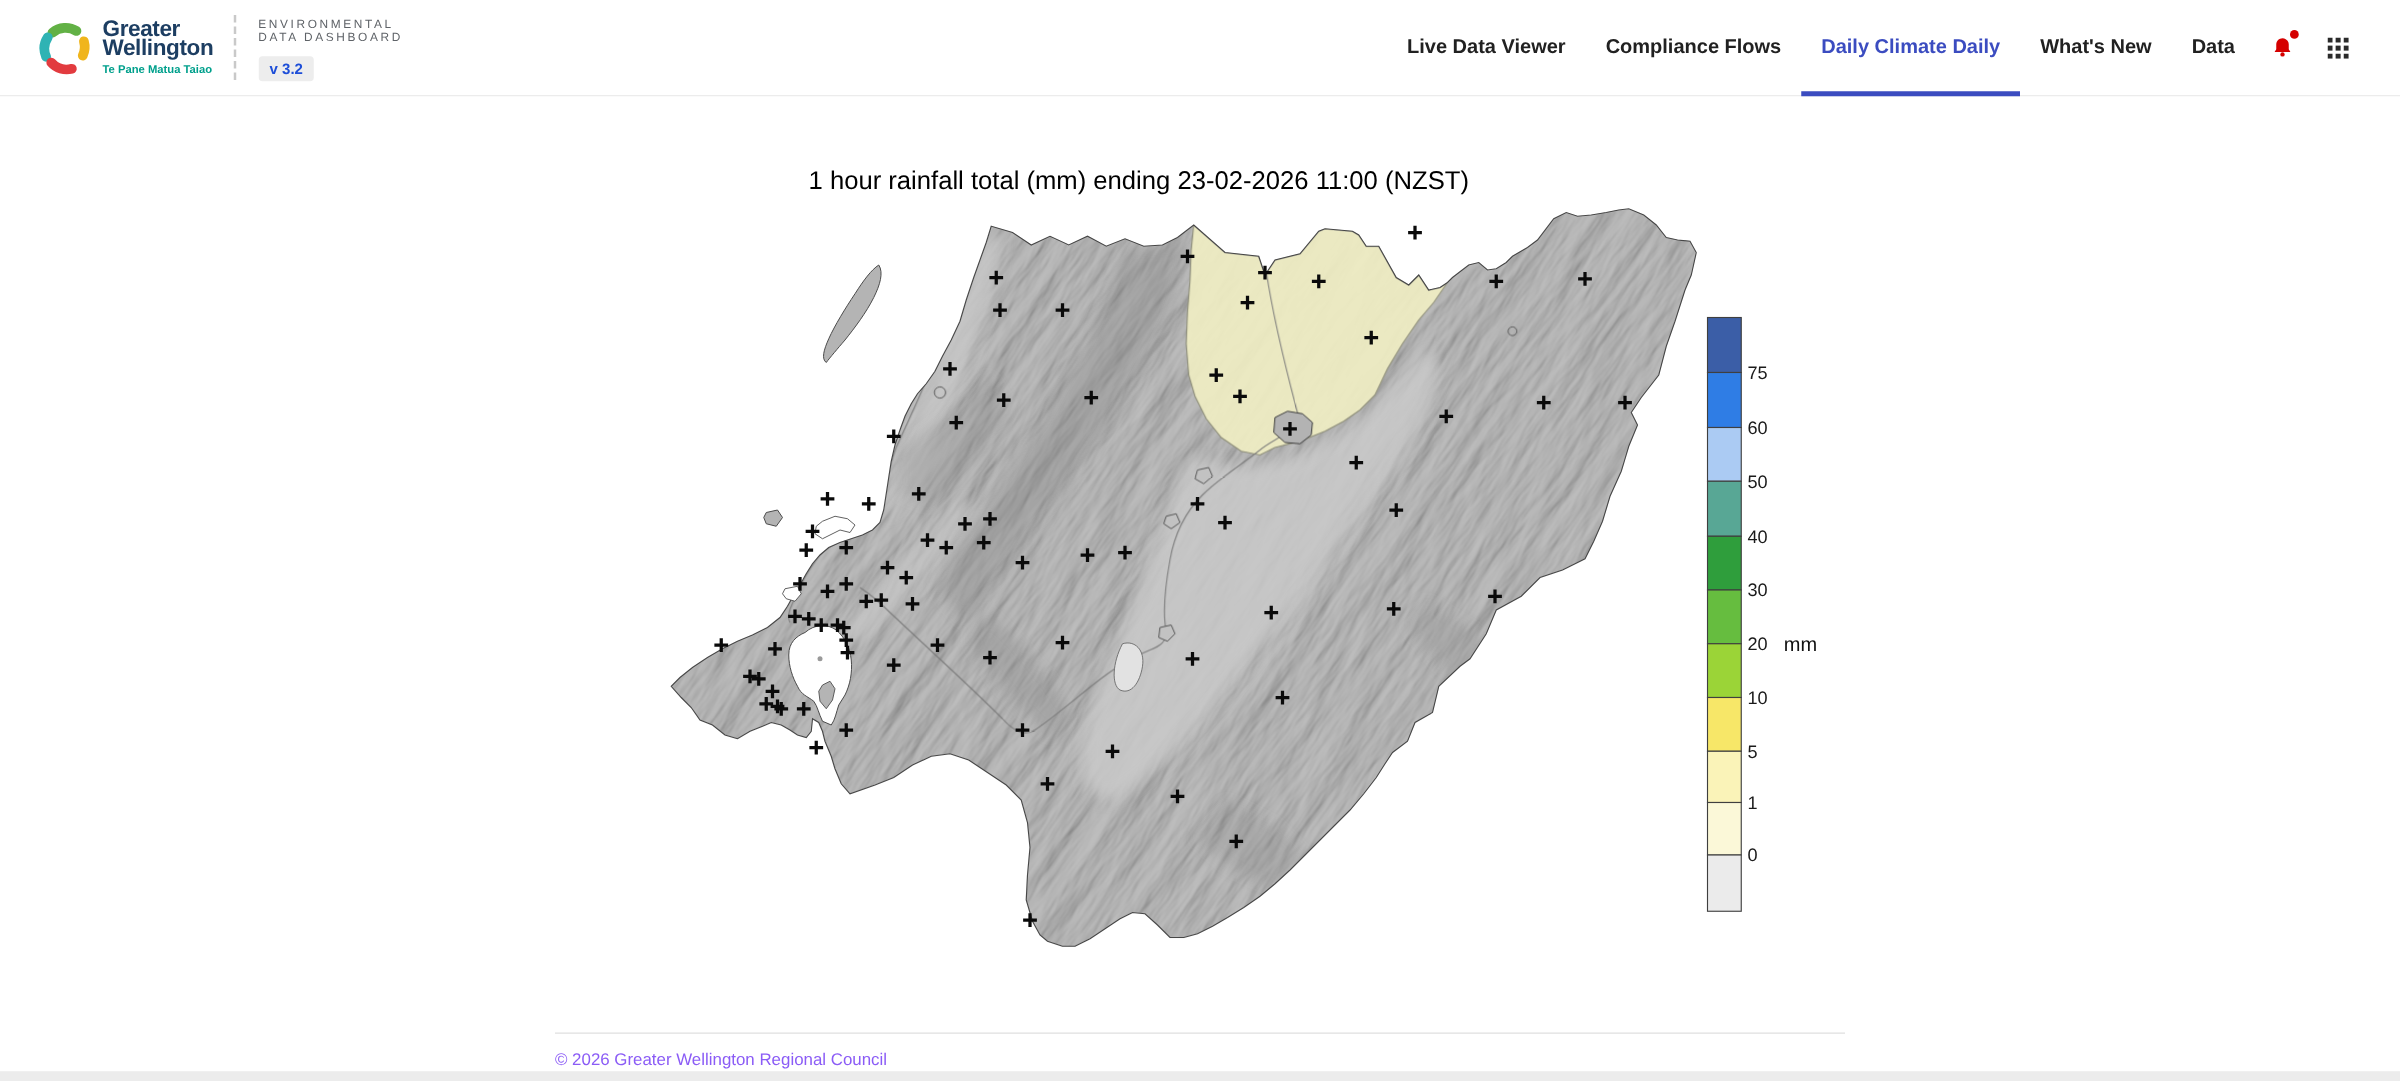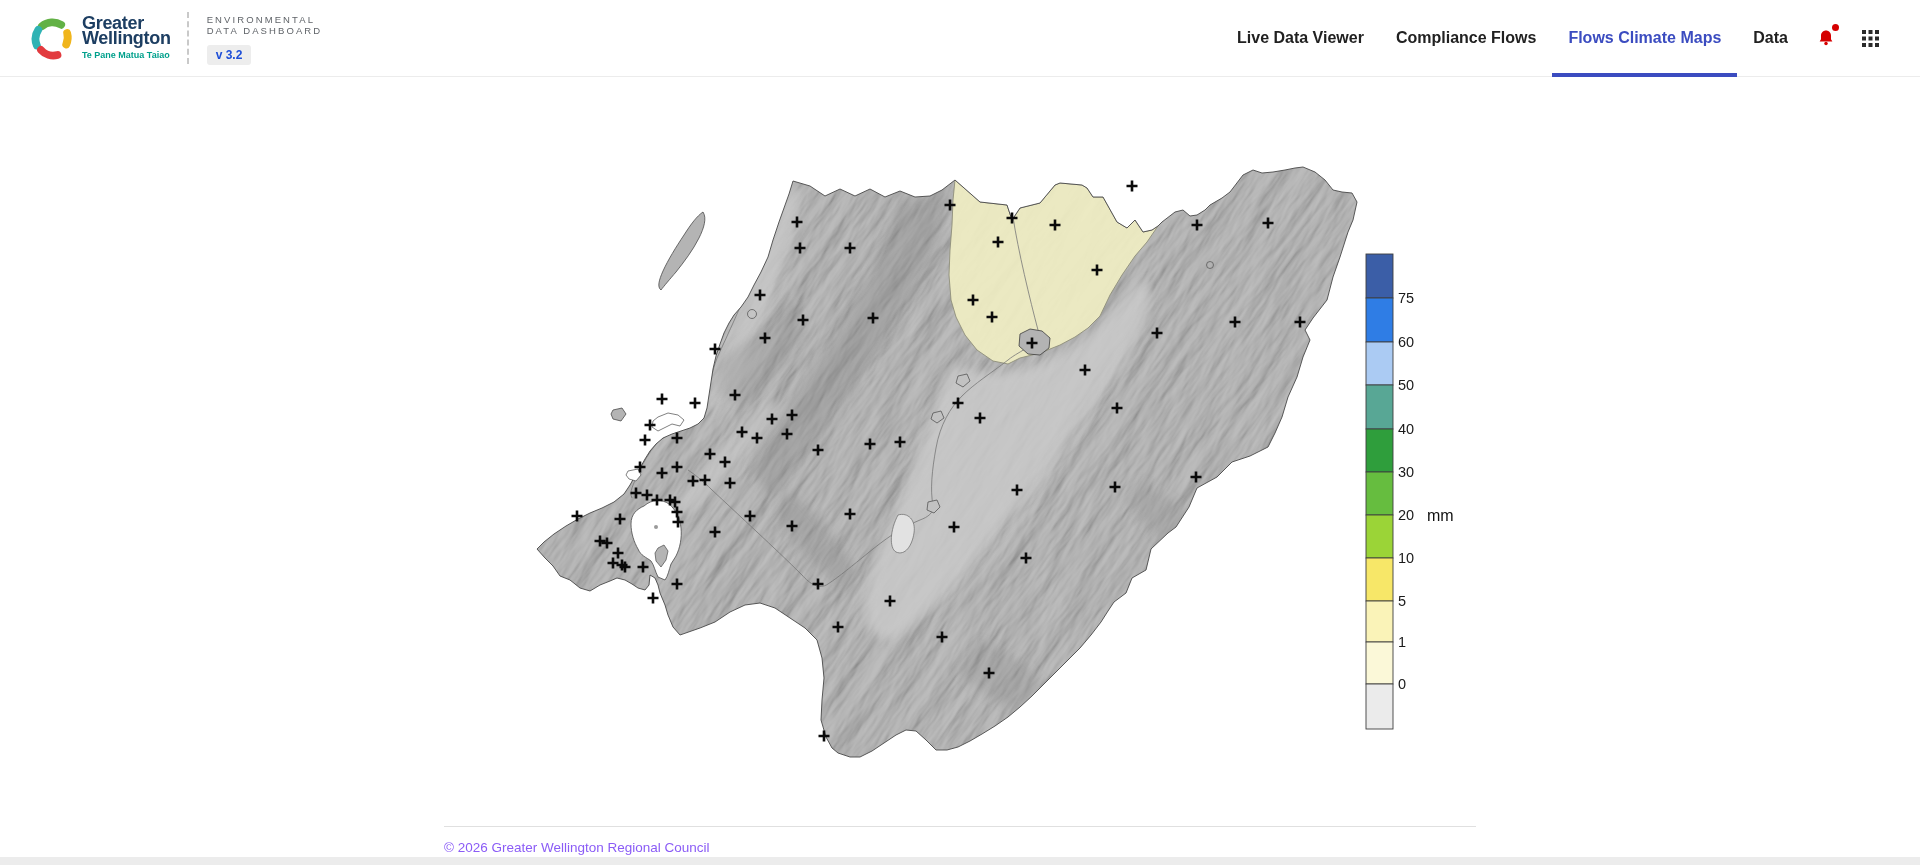--- a/index.html
+++ b/index.html
@@ -68,21 +68,22 @@
     </div>
     <div class="dash-divider"></div>
     <div class="product">
       <div class="product-line">ENVIRONMENTAL</div>
       <div class="product-line">DATA DASHBOARD</div>
       <div class="version-badge">v 3.2</div>
     </div>
     <nav>
       <a class="nav-item">Live Data Viewer</a>
       <a class="nav-item">Compliance Flows</a>
-      <a class="nav-item active">Flows Climate Maps</a>
+      <a class="nav-item active">Daily Climate Daily</a>
+      <a class="nav-item">What's New</a>
       <a class="nav-item">Data</a>
       <button class="icon-btn">
         <svg width="20" height="22" viewBox="0 0 24 24">
           <path fill="#d50000" d="M12,3 C8.7,3 6,5.7 6,9 L6,13.6 L4.4,16.2 L19.6,16.2 L18,13.6 L18,9 C18,5.7 15.3,3 12,3 Z"></path>
           <circle fill="#d50000" cx="12" cy="18.6" r="2.1"></circle>
         </svg>
         <span class="notif-dot"></span>
       </button>
       <button class="icon-btn">
         <svg width="17" height="17" viewBox="0 0 17 17">
@@ -95,20 +96,21 @@
               <rect x="13" y="6.5" width="4" height="4"></rect>
             <rect x="0" y="13" width="4" height="4"></rect>
               <rect x="6.5" y="13" width="4" height="4"></rect>
               <rect x="13" y="13" width="4" height="4"></rect>
           </g>
         </svg>
       </button>
     </nav>
   </header>
 
+  <div class="map-title">1 hour rainfall total (mm) ending 23-02-2026 11:00 (NZST)</div>
 
   <svg id="mapSvg" viewBox="440 160 1040 612">
     <defs>
       <clipPath id="landClip">
           <path id="landClipPath" d="M793,181 L810,186 L825,196 L840,189 L855,196 L870,189 L885,197 L900,191 L915,197 L930,196 L942,190 L955,180
          L980,202 L1007,205 L1012,220 L1020,208 L1040,203 L1055,185 L1060,183 L1082,185 L1087,188 L1093,197 L1103,197 L1117,222 L1127,228 L1135,220 L1143,232 L1152,230 L1158,226
          L1162,222 L1175,212 L1183,210 L1190,216 L1197,215 L1205,210 L1210,205 L1222,198 L1230,192 L1243,175 L1253,170 L1262,173 L1273,172 L1285,170 L1295,168 L1303,167 L1315,172 L1325,180 L1333,190 L1342,192 L1352,193 L1357,202
          L1353,220 L1348,232 L1340,257 L1333,277 L1327,300 L1313,318 L1305,330 L1310,340 L1303,357 L1297,377 L1288,397 L1282,417 L1275,433 L1268,447 L1250,456 L1232,462 L1217,477 L1197,488 L1189,507 L1176,527 L1168,533 L1151,549 L1146,570 L1132,578 L1126,593 L1114,602 L1108,611 L1101,622
          L1091,635 L1080,648 L1068,660 L1056,672 L1044,684 L1032,696 L1020,707 L1008,717 L995,726 L982,734 L970,741 L958,747 L947,750 L936,750 L926,740 L916,731 L906,730 L896,735 L884,743 L872,751 L860,757 L850,757 L838,753 L832,748
          L826,737 L821,720 L822,700 L824,678 L822,658 L817,640 L805,628 L790,618 L775,608 L760,603 L745,605 L730,612 L715,622 L700,628 L680,635 L673,627 L668,615 L665,605 L660,593 L658,585 L655,578

